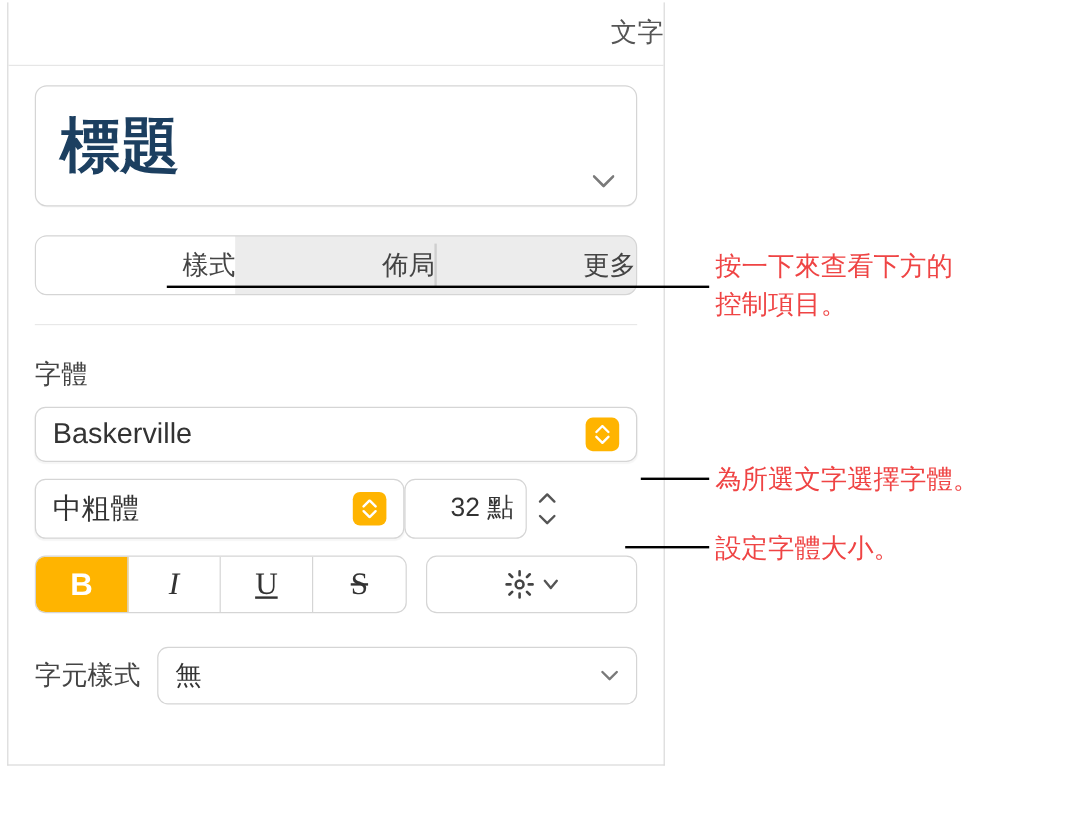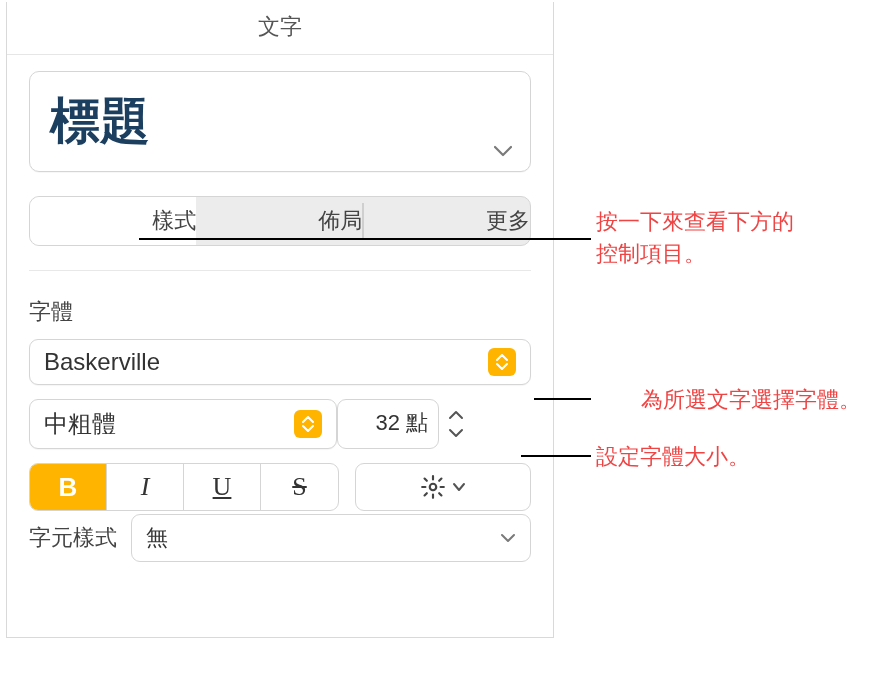--- a/index.html
+++ b/index.html
@@ -15,21 +15,21 @@
     left: 6px;
     top: 2px;
     width: 548px;
     height: 636px;
     background: #fff;
     border-left: 1.5px solid #d9d9d9;
     border-right: 1.5px solid #d9d9d9;
     border-bottom: 1.5px solid #d9d9d9;
   }
   .panel-header {
-    text-align: center;
+    text-align: right;
     padding: 10px 0 12px;
     font-size: 22px;
     color: #555;
     border-bottom: 1.5px solid #e6e6e6;
   }
   .inner {
     padding: 12px 22px 0 22px;
   }
   .style-well {
     background: #fff;
@@ -176,21 +176,21 @@
     display: flex;
     align-items: center;
     justify-content: center;
     gap: 6px;
     background: #fff;
   }
   .row-charstyle {
     display: flex;
     align-items: center;
     gap: 14px;
-    margin-top: 3px;
+    margin-top: 28px;
   }
   .row-charstyle .lbl {
     font-size: 22px;
     color: #444;
     flex: 0 0 auto;
   }
   .charstyle-dd {
     flex: 1;
     background: #fff;
     border: 1.5px solid #d5d5d5;
@@ -320,16 +320,16 @@
   </div>
 </div>
 
 <div class="leader" style="left:139px; top:238px; width:452px;"></div>
 <div class="callout" style="left:596px; top:206px;">
   <div>按一下來查看下方的</div>
   <div>控制項目。</div>
 </div>
 
 <div class="leader" style="left:534px; top:398px; width:57px;"></div>
-<div class="callout" style="left:596px; top:384px;margin-left:45px;">為所選文字選擇字體。</div>
+<div class="callout" style="left:596px; top:384px;">為所選文字選擇字體。</div>
 
 <div class="leader" style="left:521px; top:455px; width:70px;"></div>
 <div class="callout" style="left:596px; top:441px;">設定字體大小。</div>
 
 </body></html>

